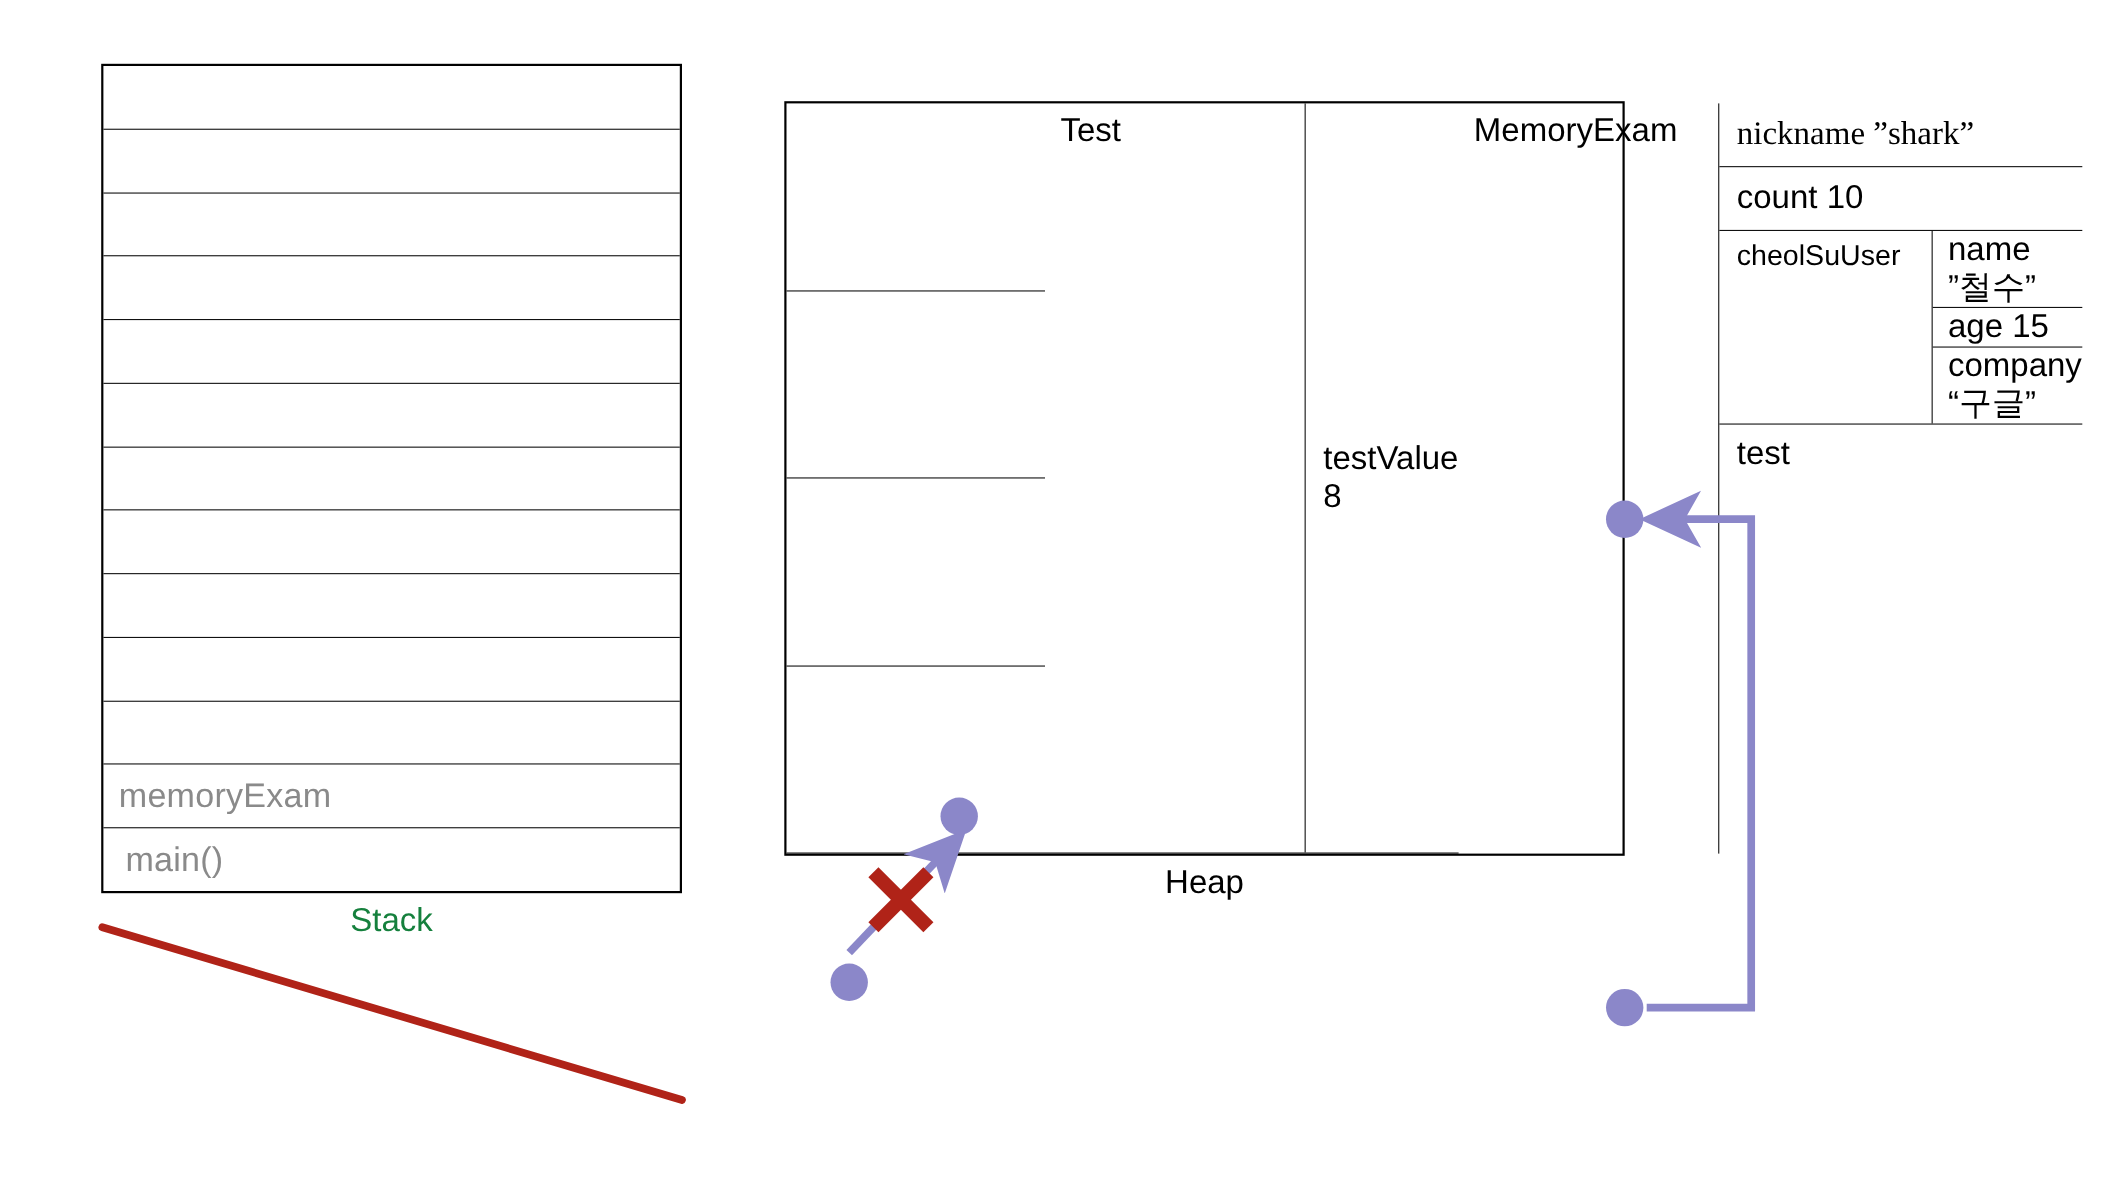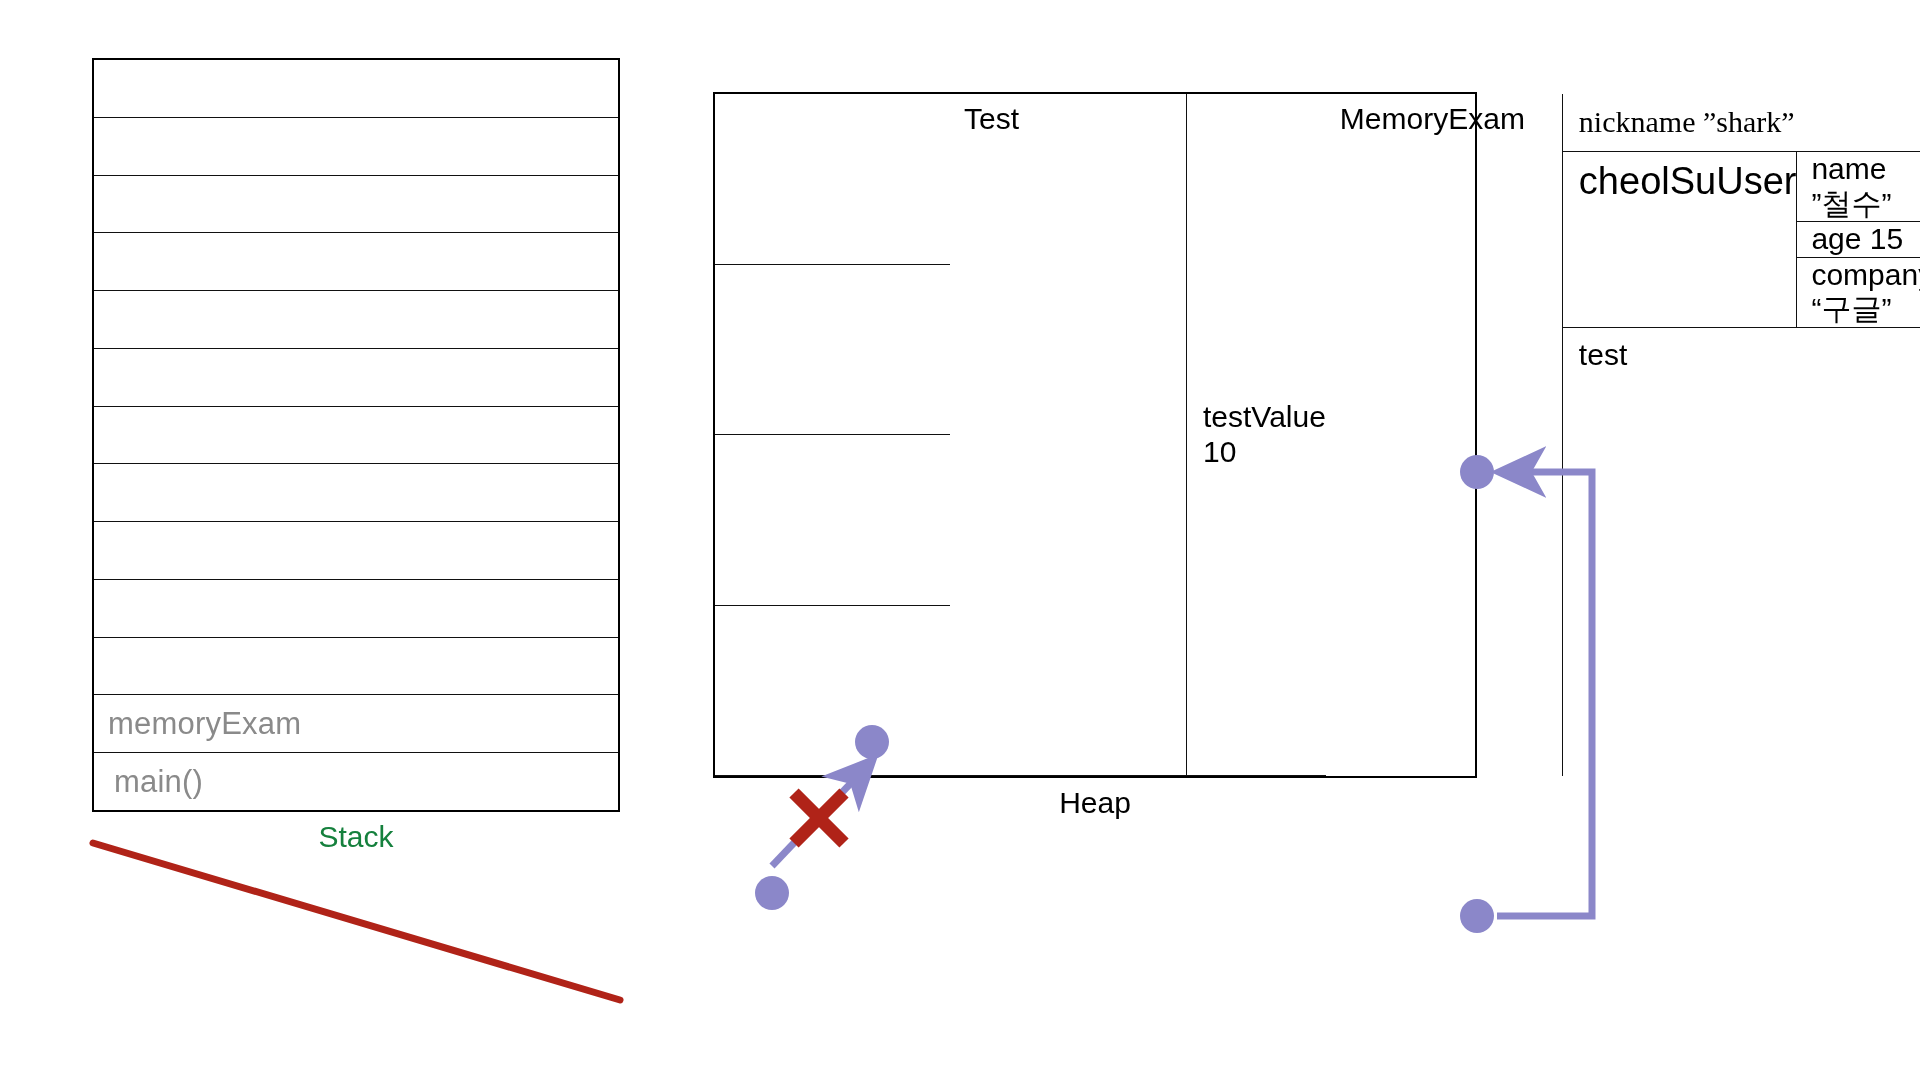--- a/index.html
+++ b/index.html
@@ -127,21 +127,21 @@
     border-bottom: 1.6px solid #111;
     display: flex;
     flex-direction: row;
     padding: 0;
   }
   .nested-name {
     flex: 0 0 194px;
     box-sizing: border-box;
     border-right: 1.6px solid #111;
     padding: 8px 0 0 16px;
-    font-size: 38px;
+    font-size: 26px;
     line-height: 1.15;
   }
   .nested-fields {
     flex: 1 1 auto;
     display: flex;
     flex-direction: column;
   }
   .nested-fields .field-row { padding-left: 14px; }
 
   #heap-caption {
@@ -195,30 +195,31 @@
     <div id="heap-empty">
       <div class="hrow"></div>
       <div class="hrow"></div>
       <div class="hrow"></div>
       <div class="hrow"></div>
     </div>
 
     <div class="heap-obj" style="flex:0 0 116px;">
       <div class="obj-name">Test</div>
       <div class="obj-fields">
-        <div class="field-row" style="flex:1 1 0;">testValue 10</div>
+        <div class="field-row" style="flex:1 1 0;">testValue 8</div>
       </div>
     </div>
 
     <div class="heap-obj" style="flex:1 1 auto;">
       <div class="obj-name">MemoryExam</div>
       <div class="obj-fields">
 
         <div class="field-row" style="flex:0 0 58px;font-family:Liberation Serif, serif;">nickname ”shark”</div>
 
+        <div class="field-row" style="flex:0 0 58px;">count 10</div>
 
         <div class="nested-row" style="flex:0 0 163px;">
           <div class="nested-name">cheolSuUser</div>
           <div class="nested-fields">
             <div class="field-row" style="flex:1 1 0;">name ”철수”</div>
             <div class="field-row" style="flex:1 1 0;">age 15</div>
             <div class="field-row" style="flex:1 1 0;">company “구글”</div>
           </div>
         </div>
 

